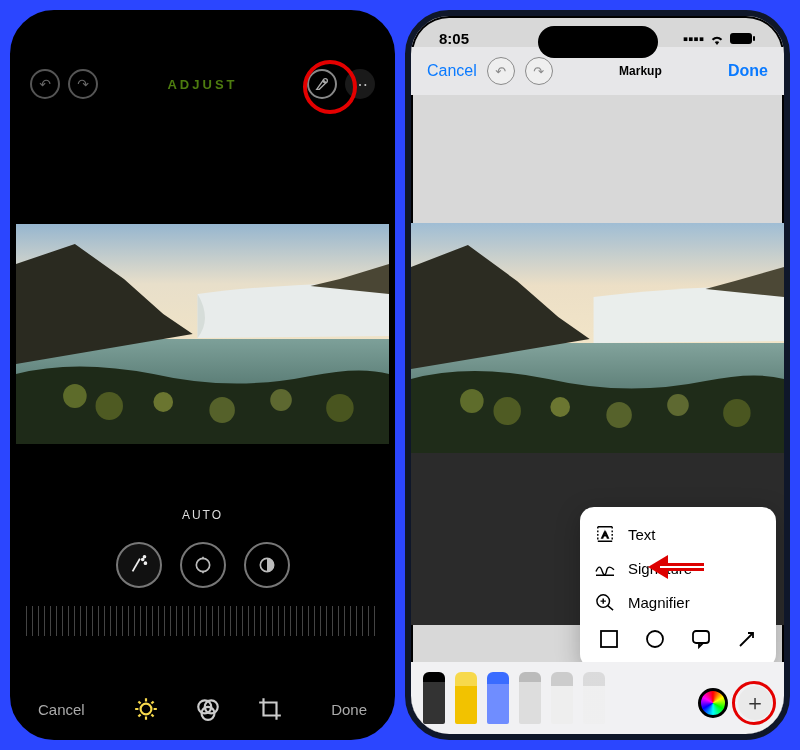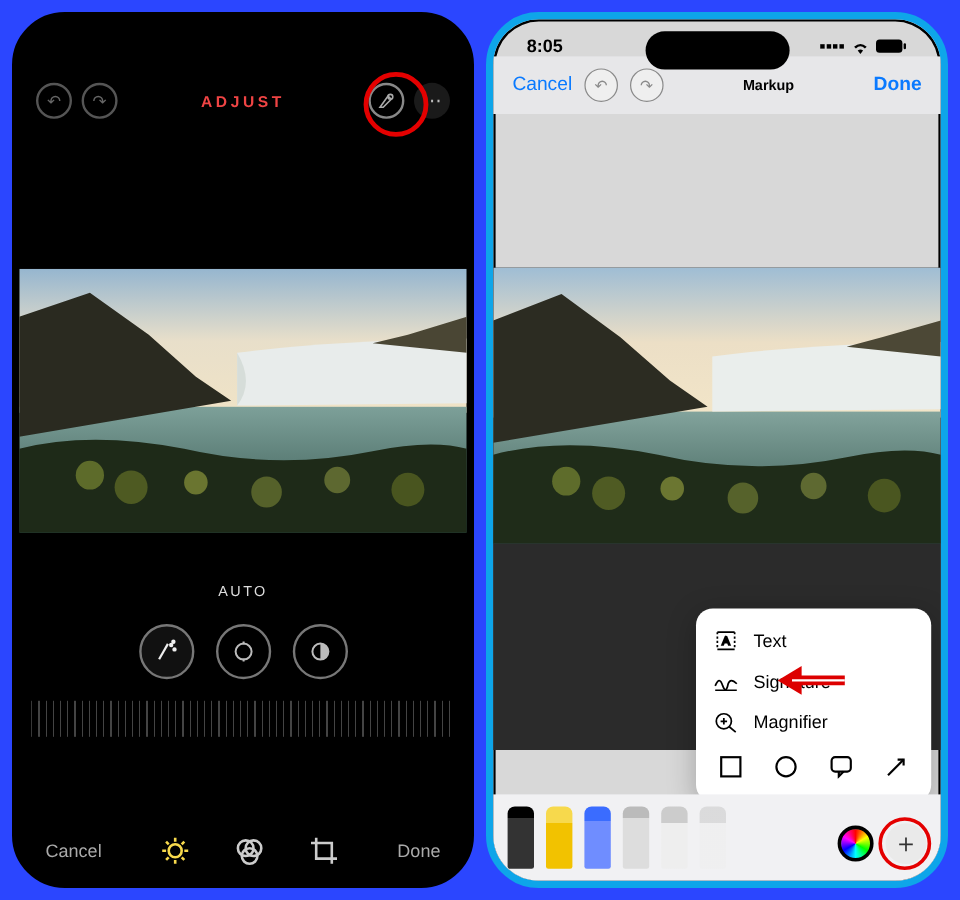--- a/index.html
+++ b/index.html
@@ -1,35 +1,35 @@
 <!DOCTYPE html>
 <html><head>
 <meta charset="utf-8">
 <style>
   * { margin:0; padding:0; box-sizing:border-box; font-family: -apple-system, Helvetica, Arial, sans-serif; }
   body { background:#2b46ff; width:800px; height:750px; overflow:hidden; }
   .stage { display:flex; gap:10px; padding:10px; }
   .phone { position:relative; width:385px; height:730px; border-radius:44px; overflow:hidden; }
   .phone.dark { background:#000; border:6px solid #000; }
-  .phone.light { background:#d8d8d8; border:6px solid #0ea5e9; box-shadow:inset 0 0 0 2px #000; }
+  .phone.light { background:#d8d8d8; border:6px solid #0f172a; box-shadow:inset 0 0 0 2px #000; }
 
   
   .topbar { display:flex; align-items:center; justify-content:space-between; height:60px; padding:0 14px; margin-top:38px; }
   .icn { width:30px; height:30px; border:2px solid #555; border-radius:50%; display:flex; align-items:center; justify-content:center; color:#666; font-size:14px; }
   .icn-grp { display:flex; gap:8px; align-items:center; }
-  .title-adjust { color:#ef4444; letter-spacing:3px; font-size:13px; font-weight:600; }
+  .title-adjust { color:#4d7c0f; letter-spacing:3px; font-size:13px; font-weight:600; }
   .mark-btn { width:30px; height:30px; border:2px solid #888; border-radius:50%; display:flex; align-items:center; justify-content:center; color:#aaa; font-size:14px; }
   .redring { position:absolute; border:4px solid #e40000; border-radius:50%; pointer-events:none; }
   .ring1 { width:54px; height:54px; top:44px; right:32px; }
   .more { width:30px; height:30px; border-radius:50%; background:#1a1a1a; color:#bbb; display:flex; align-items:center; justify-content:center; font-size:16px; }
 
   .photo { width:100%; height:220px; margin-top:110px; }
   .photo2 { width:100%; height:230px; margin-top:128px; }
 
-  .auto { color:#ddd; text-align:center; letter-spacing:2px; font-size:12px; margin-top:42px; }
+  .auto { color:#ddd; text-align:center; letter-spacing:2px; font-size:12px; margin-top:64px; }
   .dials { display:flex; gap:18px; justify-content:center; margin-top:20px; }
   .dial { width:46px; height:46px; border:2px solid #777; border-radius:50%; display:flex; align-items:center; justify-content:center; color:#ddd; font-size:20px; }
   .dial.sel { background:#111; }
   .ruler { height:30px; margin:18px 10px 0; background:repeating-linear-gradient(90deg,#444 0,#444 1px,transparent 1px,transparent 6px); }
   .btab { position:absolute; bottom:12px; left:0; right:0; display:flex; align-items:center; justify-content:space-between; padding:0 22px; }
   .btab span.txt { color:#aaa; font-size:15px; }
   .btab .mode { display:flex; gap:36px; }
   .mode i { width:26px; height:26px; display:block; }
 
   

